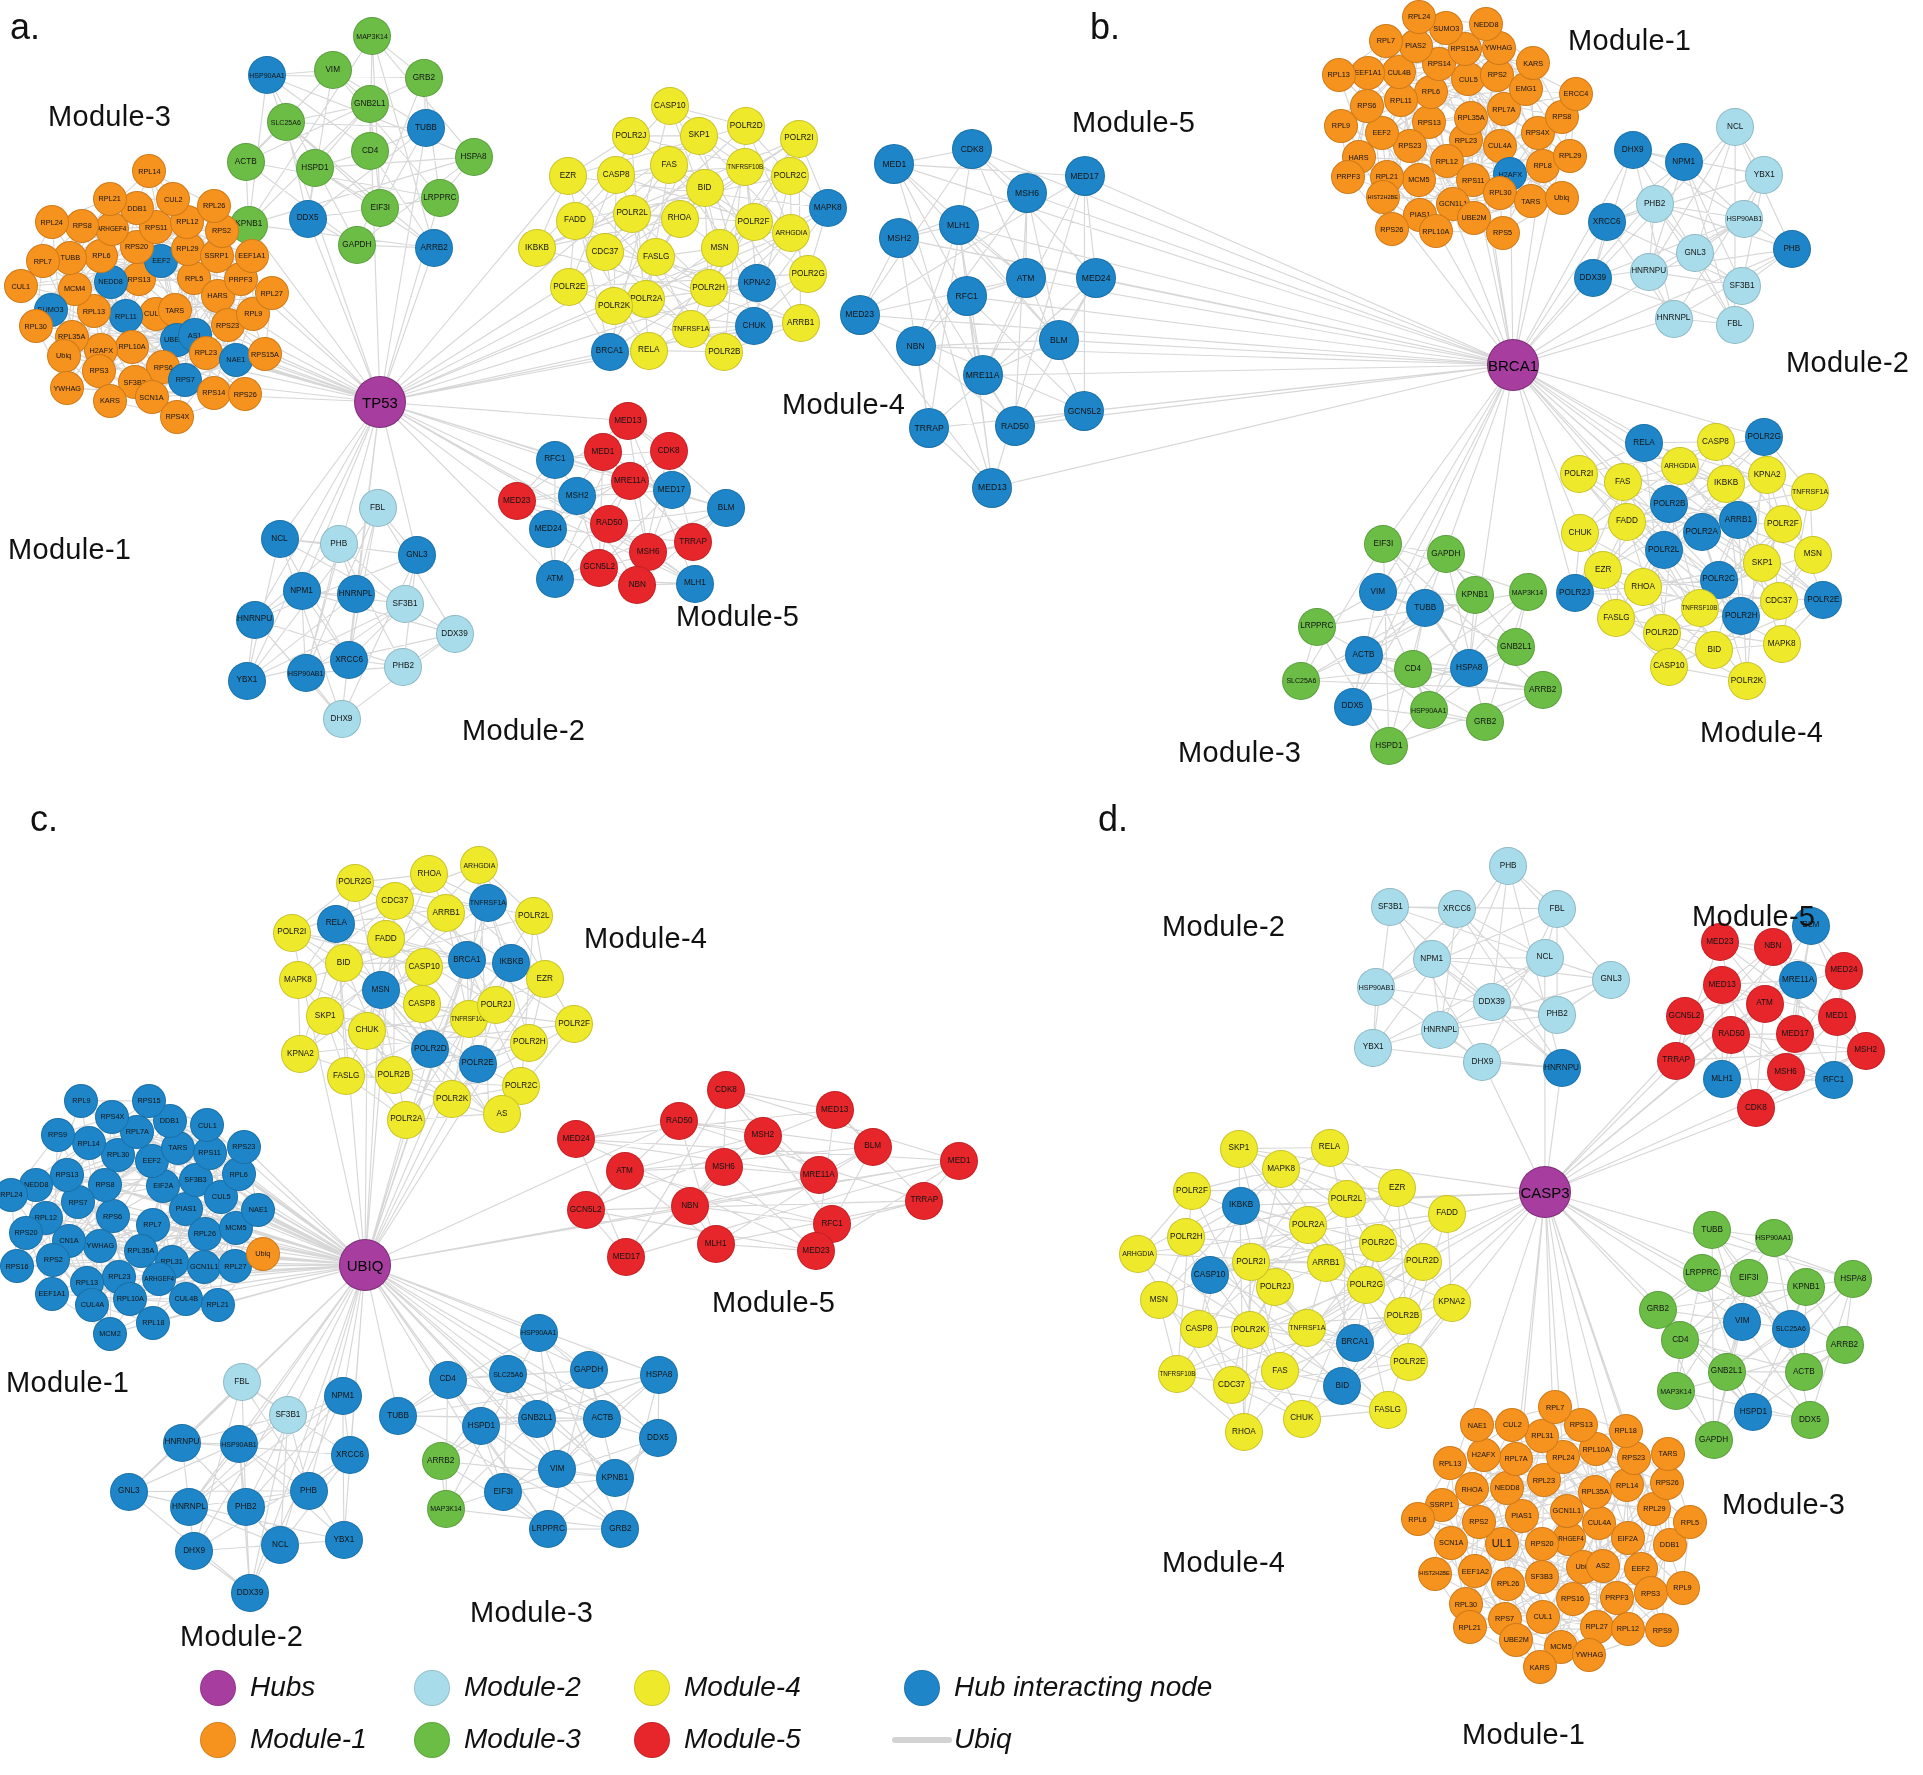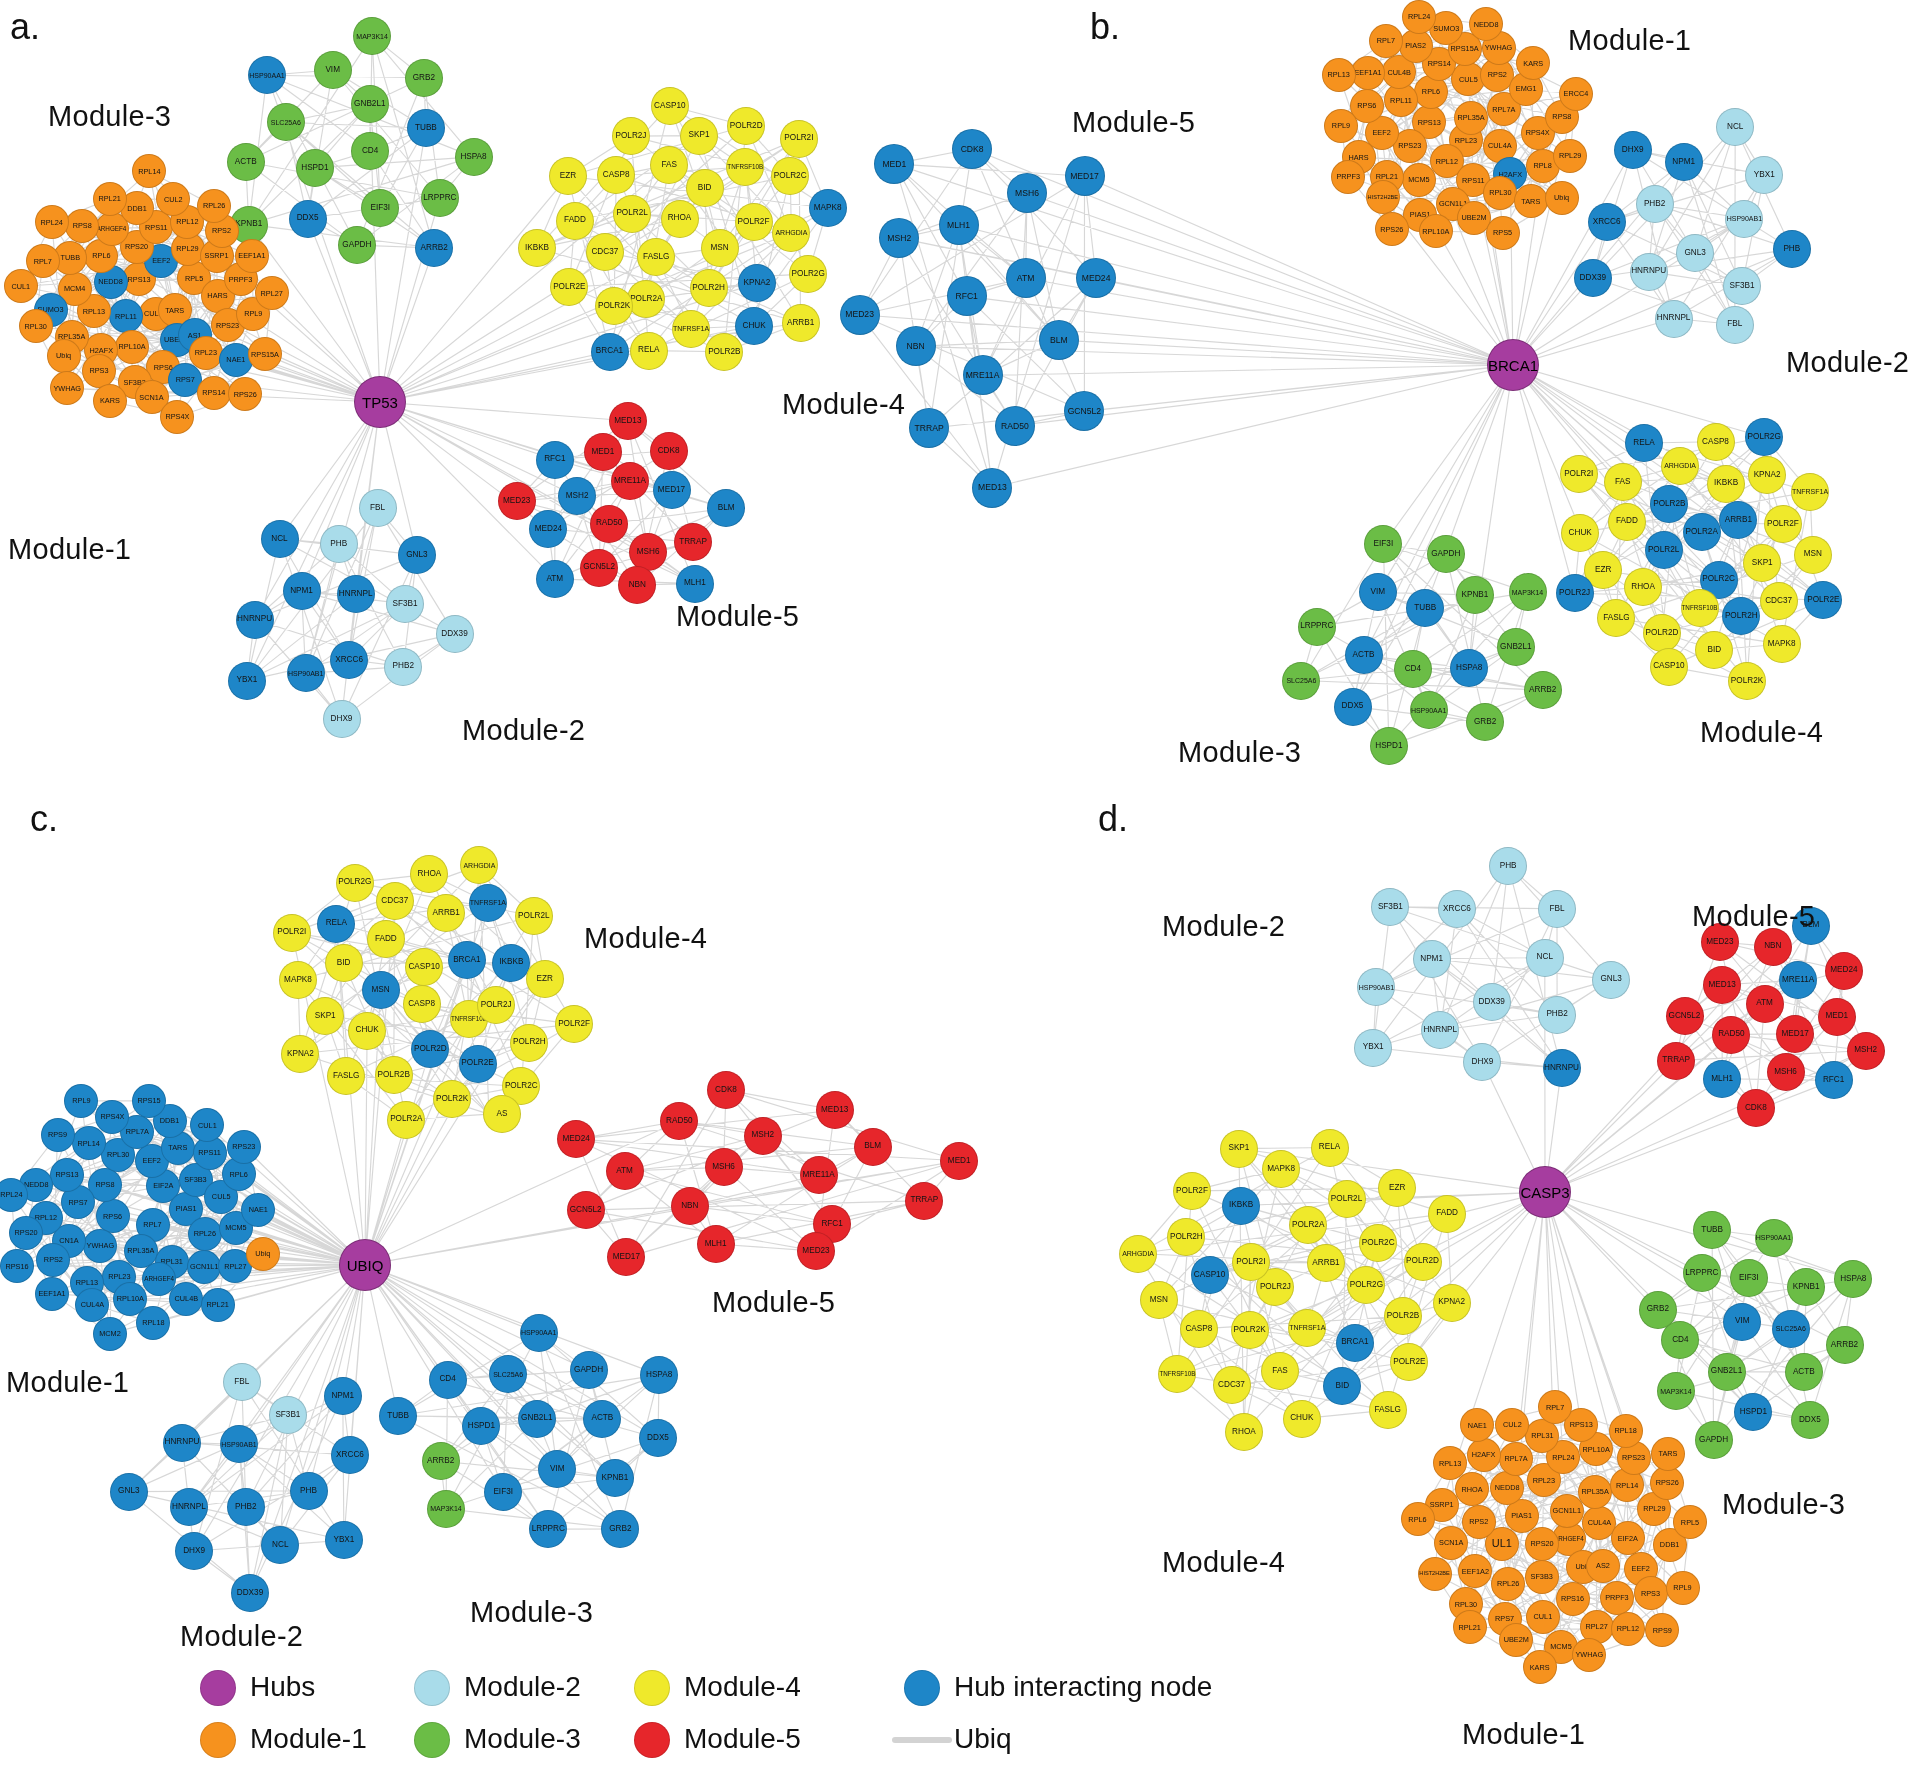--- a/index.html
+++ b/index.html
@@ -10,21 +10,21 @@
     position:absolute;border-radius:50%;display:flex;align-items:center;justify-content:center;
     z-index:3;color:#141414;line-height:1;text-align:center;box-sizing:border-box;
     border:1px solid rgba(0,0,0,0.16);overflow:visible;white-space:nowrap;
   }
   .hub{
     position:absolute;border-radius:50%;display:flex;align-items:center;justify-content:center;
     z-index:6;color:#000;font-size:15px;box-sizing:border-box;border:1px solid rgba(0,0,0,0.25);
   }
   .panel-label{position:absolute;font-size:36px;color:#111;z-index:5;}
   .module-label{position:absolute;font-size:29px;color:#111;z-index:5;letter-spacing:0.3px;}
-  .legend-label{position:absolute;font-size:28px;color:#111;z-index:5;}
+  .legend-label{position:absolute;font-size:28px;color:#111;z-index:5;font-style:italic;}
   .legend-swatch{position:absolute;border-radius:50%;z-index:5;border:1px solid rgba(0,0,0,0.12);box-sizing:border-box;}
   .legend-edge{position:absolute;z-index:5;border-radius:3px;}
 </style>
 </head>
 <body>
 
 <div id="figure">
   <svg id="edges" width="1923" height="1775">
       <path d="M370.1 151.0L314.9 167.9M314.9 167.9L369.8 104.1M369.8 104.1L380.3 207.8M380.3 207.8L285.8 122.2M285.8 122.2L425.9 128.3M425.9 128.3L307.6 218.5M307.6 218.5L332.7 70.0M332.7 70.0L439.9 198.0M439.9 198.0L245.7 161.7M245.7 161.7L423.9 77.8M423.9 77.8L356.9 245.1M356.9 245.1L267.0 75.2M267.0 75.2L473.5 156.9M473.5 156.9L248.8 224.5M248.8 224.5L372.1 36.1M372.1 36.1L434.2 248.0M434.2 248.0L370.1 151.0M370.1 151.0L369.8 104.1M314.9 167.9L380.3 207.8M369.8 104.1L285.8 122.2M380.3 207.8L425.9 128.3M285.8 122.2L307.6 218.5M425.9 128.3L332.7 70.0M307.6 218.5L439.9 198.0M332.7 70.0L245.7 161.7M439.9 198.0L423.9 77.8M245.7 161.7L356.9 245.1M423.9 77.8L267.0 75.2M356.9 245.1L473.5 156.9M267.0 75.2L248.8 224.5M473.5 156.9L372.1 36.1M248.8 224.5L434.2 248.0M372.1 36.1L370.1 151.0M434.2 248.0L314.9 167.9M370.1 151.0L425.9 128.3M314.9 167.9L307.6 218.5M369.8 104.1L332.7 70.0M380.3 207.8L439.9 198.0M285.8 122.2L245.7 161.7M425.9 128.3L423.9 77.8M307.6 218.5L356.9 245.1M332.7 70.0L267.0 75.2M439.9 198.0L473.5 156.9M245.7 161.7L248.8 224.5M423.9 77.8L372.1 36.1M356.9 245.1L434.2 248.0M267.0 75.2L370.1 151.0M473.5 156.9L314.9 167.9M248.8 224.5L369.8 104.1M372.1 36.1L380.3 207.8M434.2 248.0L285.8 122.2M380 402L369.8 104.1M380 402L425.9 128.3M380 402L307.6 218.5M380 402L439.9 198.0M380 402L267.0 75.2M380 402L248.8 224.5M380 402L434.2 248.0M155.8 313.7L139.1 279.2M139.1 279.2L174.6 310.3M174.6 310.3L125.9 316.2M125.9 316.2L161.3 260.7M161.3 260.7L176.6 339.9M176.6 339.9L110.5 282.1M110.5 282.1L194.1 278.4M194.1 278.4L132.1 346.7M132.1 346.7L136.5 246.6M136.5 246.6L194.7 335.4M194.7 335.4L93.9 311.2M93.9 311.2L187.5 248.5M187.5 248.5L163.3 367.3M163.3 367.3L101.4 255.8M101.4 255.8L217.5 295.6M217.5 295.6L101.3 350.4M101.3 350.4L156.4 227.3M156.4 227.3L205.8 353.1M205.8 353.1L74.7 289.0M74.7 289.0L216.5 256.1M216.5 256.1L134.7 382.4M134.7 382.4L111.5 228.8M111.5 228.8L227.5 325.3M227.5 325.3L71.7 336.8M71.7 336.8L187.3 221.5M187.3 221.5L185.2 379.9M185.2 379.9L70.3 258.1M70.3 258.1L240.5 279.3M240.5 279.3L99.0 370.7M99.0 370.7L137.0 208.2M137.0 208.2L235.9 359.9M235.9 359.9L50.5 309.5M50.5 309.5L221.5 231.1M221.5 231.1L151.5 397.4M151.5 397.4L82.2 225.9M82.2 225.9L253.3 313.9M253.3 313.9L63.6 355.6M63.6 355.6L173.3 199.4M173.3 199.4L213.8 392.5M213.8 392.5L42.8 261.3M42.8 261.3L251.9 255.9M251.9 255.9L109.9 401.0M109.9 401.0L109.6 199.0M109.6 199.0L265.0 354.4M265.0 354.4L35.6 326.2M35.6 326.2L214.1 206.0M214.1 206.0L177.4 416.5M177.4 416.5L51.7 222.4M51.7 222.4L271.7 293.4M271.7 293.4L67.2 388.4M67.2 388.4L149.4 171.4M149.4 171.4L245.2 394.3M245.2 394.3L20.8 286.2M20.8 286.2L155.8 313.7M155.8 313.7L174.6 310.3M139.1 279.2L125.9 316.2M174.6 310.3L161.3 260.7M125.9 316.2L176.6 339.9M161.3 260.7L110.5 282.1M176.6 339.9L194.1 278.4M110.5 282.1L132.1 346.7M194.1 278.4L136.5 246.6M132.1 346.7L194.7 335.4M136.5 246.6L93.9 311.2M194.7 335.4L187.5 248.5M93.9 311.2L163.3 367.3M187.5 248.5L101.4 255.8M163.3 367.3L217.5 295.6M101.4 255.8L101.3 350.4M217.5 295.6L156.4 227.3M101.3 350.4L205.8 353.1M156.4 227.3L74.7 289.0M205.8 353.1L216.5 256.1M74.7 289.0L134.7 382.4M216.5 256.1L111.5 228.8M134.7 382.4L227.5 325.3M111.5 228.8L71.7 336.8M227.5 325.3L187.3 221.5M71.7 336.8L185.2 379.9M187.3 221.5L70.3 258.1M185.2 379.9L240.5 279.3M70.3 258.1L99.0 370.7M240.5 279.3L137.0 208.2M99.0 370.7L235.9 359.9M137.0 208.2L50.5 309.5M235.9 359.9L221.5 231.1M50.5 309.5L151.5 397.4M221.5 231.1L82.2 225.9M151.5 397.4L253.3 313.9M82.2 225.9L63.6 355.6M253.3 313.9L173.3 199.4M63.6 355.6L213.8 392.5M173.3 199.4L42.8 261.3M213.8 392.5L251.9 255.9M42.8 261.3L109.9 401.0M251.9 255.9L109.6 199.0M109.9 401.0L265.0 354.4M109.6 199.0L35.6 326.2M265.0 354.4L214.1 206.0M35.6 326.2L177.4 416.5M214.1 206.0L51.7 222.4M177.4 416.5L271.7 293.4M51.7 222.4L67.2 388.4M271.7 293.4L149.4 171.4M67.2 388.4L245.2 394.3M149.4 171.4L20.8 286.2M245.2 394.3L155.8 313.7M20.8 286.2L139.1 279.2M155.8 313.7L176.6 339.9M139.1 279.2L110.5 282.1M174.6 310.3L194.1 278.4M125.9 316.2L132.1 346.7M161.3 260.7L136.5 246.6M176.6 339.9L194.7 335.4M110.5 282.1L93.9 311.2M194.1 278.4L187.5 248.5M132.1 346.7L163.3 367.3M136.5 246.6L101.4 255.8M194.7 335.4L217.5 295.6M93.9 311.2L101.3 350.4M187.5 248.5L156.4 227.3M163.3 367.3L205.8 353.1M101.4 255.8L74.7 289.0M217.5 295.6L216.5 256.1M101.3 350.4L134.7 382.4M156.4 227.3L111.5 228.8M205.8 353.1L227.5 325.3M74.7 289.0L71.7 336.8M216.5 256.1L187.3 221.5M134.7 382.4L185.2 379.9M111.5 228.8L70.3 258.1M227.5 325.3L240.5 279.3M71.7 336.8L99.0 370.7M187.3 221.5L137.0 208.2M185.2 379.9L235.9 359.9M70.3 258.1L50.5 309.5M240.5 279.3L221.5 231.1M99.0 370.7L151.5 397.4M137.0 208.2L82.2 225.9M235.9 359.9L253.3 313.9M50.5 309.5L63.6 355.6M221.5 231.1L173.3 199.4M151.5 397.4L213.8 392.5M82.2 225.9L42.8 261.3M253.3 313.9L251.9 255.9M63.6 355.6L109.9 401.0M173.3 199.4L109.6 199.0M213.8 392.5L265.0 354.4M42.8 261.3L35.6 326.2M251.9 255.9L214.1 206.0M109.9 401.0L177.4 416.5M109.6 199.0L51.7 222.4M265.0 354.4L271.7 293.4M35.6 326.2L67.2 388.4M214.1 206.0L149.4 171.4M177.4 416.5L245.2 394.3M51.7 222.4L20.8 286.2M271.7 293.4L155.8 313.7M67.2 388.4L139.1 279.2M149.4 171.4L174.6 310.3M245.2 394.3L125.9 316.2M20.8 286.2L161.3 260.7M380 402L174.6 310.3M380 402L125.9 316.2M380 402L161.3 260.7M380 402L176.6 339.9M380 402L110.5 282.1M380 402L132.1 346.7M380 402L194.7 335.4M380 402L101.4 255.8M380 402L216.5 256.1M380 402L185.2 379.9M380 402L235.9 359.9M380 402L50.5 309.5M380 402L173.3 199.4M380 402L265.0 354.4M380 402L67.2 388.4M679.5 218.6L719.5 247.9M719.5 247.9L656.3 256.7M656.3 256.7L704.7 188.1M704.7 188.1L708.6 288.0M708.6 288.0L632.1 213.6M632.1 213.6L753.5 221.8M753.5 221.8L646.3 299.4M646.3 299.4L669.2 164.9M669.2 164.9L756.9 283.4M756.9 283.4L604.9 252.0M604.9 252.0L745.3 167.0M745.3 167.0L691.0 328.5M691.0 328.5L616.2 175.4M616.2 175.4L791.4 232.5M791.4 232.5L614.1 306.0M614.1 306.0L699.0 135.6M699.0 135.6L754.1 325.7M754.1 325.7L575.0 220.5M575.0 220.5L790.2 176.1M790.2 176.1L648.8 350.6M648.8 350.6L631.0 136.1M631.0 136.1L808.2 273.9M808.2 273.9L569.3 287.0M569.3 287.0L746.2 126.0M746.2 126.0L724.3 351.7M724.3 351.7L567.9 176.3M567.9 176.3L827.7 208.0M827.7 208.0L609.5 351.5M609.5 351.5L669.8 105.8M669.8 105.8L800.6 322.8M800.6 322.8L537.0 248.1M537.0 248.1L798.9 138.6M798.9 138.6L679.5 218.6M679.5 218.6L656.3 256.7M719.5 247.9L704.7 188.1M656.3 256.7L708.6 288.0M704.7 188.1L632.1 213.6M708.6 288.0L753.5 221.8M632.1 213.6L646.3 299.4M753.5 221.8L669.2 164.9M646.3 299.4L756.9 283.4M669.2 164.9L604.9 252.0M756.9 283.4L745.3 167.0M604.9 252.0L691.0 328.5M745.3 167.0L616.2 175.4M691.0 328.5L791.4 232.5M616.2 175.4L614.1 306.0M791.4 232.5L699.0 135.6M614.1 306.0L754.1 325.7M699.0 135.6L575.0 220.5M754.1 325.7L790.2 176.1M575.0 220.5L648.8 350.6M790.2 176.1L631.0 136.1M648.8 350.6L808.2 273.9M631.0 136.1L569.3 287.0M808.2 273.9L746.2 126.0M569.3 287.0L724.3 351.7M746.2 126.0L567.9 176.3M724.3 351.7L827.7 208.0M567.9 176.3L609.5 351.5M827.7 208.0L669.8 105.8M609.5 351.5L800.6 322.8M669.8 105.8L537.0 248.1M800.6 322.8L798.9 138.6M537.0 248.1L679.5 218.6M798.9 138.6L719.5 247.9M679.5 218.6L632.1 213.6M719.5 247.9L753.5 221.8M656.3 256.7L646.3 299.4M704.7 188.1L669.2 164.9M708.6 288.0L756.9 283.4M632.1 213.6L604.9 252.0M753.5 221.8L745.3 167.0M646.3 299.4L691.0 328.5M669.2 164.9L616.2 175.4M756.9 283.4L791.4 232.5M604.9 252.0L614.1 306.0M745.3 167.0L699.0 135.6M691.0 328.5L754.1 325.7M616.2 175.4L575.0 220.5M791.4 232.5L790.2 176.1M614.1 306.0L648.8 350.6M699.0 135.6L631.0 136.1M754.1 325.7L808.2 273.9M575.0 220.5L569.3 287.0M790.2 176.1L746.2 126.0M648.8 350.6L724.3 351.7M631.0 136.1L567.9 176.3M808.2 273.9L827.7 208.0M569.3 287.0L609.5 351.5M746.2 126.0L669.8 105.8M724.3 351.7L800.6 322.8M567.9 176.3L537.0 248.1M827.7 208.0L798.9 138.6M609.5 351.5L679.5 218.6M669.8 105.8L719.5 247.9M800.6 322.8L656.3 256.7M537.0 248.1L704.7 188.1M798.9 138.6L708.6 288.0M380 402L656.3 256.7M380 402L669.2 164.9M380 402L756.9 283.4M380 402L791.4 232.5M380 402L754.1 325.7M380 402L648.8 350.6M380 402L567.9 176.3M380 402L827.7 208.0M380 402L609.5 351.5M380 402L798.9 138.6M609.1 523.5L630.0 480.8M630.0 480.8L648.1 552.3M648.1 552.3L577.1 496.4M577.1 496.4L671.5 490.2M671.5 490.2L599.1 567.5M599.1 567.5L602.9 452.3M602.9 452.3L693.0 542.4M693.0 542.4L548.4 528.8M548.4 528.8L668.6 450.7M668.6 450.7L637.3 584.9M637.3 584.9L554.9 459.5M554.9 459.5L726.1 508.4M726.1 508.4L554.8 578.9M554.8 578.9L627.8 420.8M627.8 420.8L694.8 583.6M694.8 583.6L516.7 500.8M516.7 500.8L609.1 523.5M609.1 523.5L648.1 552.3M630.0 480.8L577.1 496.4M648.1 552.3L671.5 490.2M577.1 496.4L599.1 567.5M671.5 490.2L602.9 452.3M599.1 567.5L693.0 542.4M602.9 452.3L548.4 528.8M693.0 542.4L668.6 450.7M548.4 528.8L637.3 584.9M668.6 450.7L554.9 459.5M637.3 584.9L726.1 508.4M554.9 459.5L554.8 578.9M726.1 508.4L627.8 420.8M554.8 578.9L694.8 583.6M627.8 420.8L516.7 500.8M694.8 583.6L609.1 523.5M516.7 500.8L630.0 480.8M609.1 523.5L599.1 567.5M630.0 480.8L602.9 452.3M648.1 552.3L693.0 542.4M577.1 496.4L548.4 528.8M671.5 490.2L668.6 450.7M599.1 567.5L637.3 584.9M602.9 452.3L554.9 459.5M693.0 542.4L726.1 508.4M548.4 528.8L554.8 578.9M668.6 450.7L627.8 420.8M637.3 584.9L694.8 583.6M554.9 459.5L516.7 500.8M726.1 508.4L609.1 523.5M554.8 578.9L630.0 480.8M627.8 420.8L648.1 552.3M694.8 583.6L577.1 496.4M516.7 500.8L671.5 490.2M380 402L648.1 552.3M380 402L577.1 496.4M380 402L671.5 490.2M380 402L548.4 528.8M380 402L554.9 459.5M380 402L726.1 508.4M380 402L554.8 578.9M380 402L627.8 420.8M380 402L694.8 583.6M355.7 594.4L349.1 659.8M349.1 659.8L301.5 591.1M301.5 591.1L405.1 603.9M405.1 603.9L305.7 673.4M305.7 673.4L338.7 544.1M338.7 544.1L403.3 666.6M403.3 666.6L254.6 619.5M254.6 619.5L416.9 555.1M416.9 555.1L341.5 718.9M341.5 718.9L279.5 538.7M279.5 538.7L454.5 633.9M454.5 633.9L246.9 680.5M246.9 680.5L377.5 508.1M377.5 508.1L355.7 594.4M355.7 594.4L301.5 591.1M349.1 659.8L405.1 603.9M301.5 591.1L305.7 673.4M405.1 603.9L338.7 544.1M305.7 673.4L403.3 666.6M338.7 544.1L254.6 619.5M403.3 666.6L416.9 555.1M254.6 619.5L341.5 718.9M416.9 555.1L279.5 538.7M341.5 718.9L454.5 633.9M279.5 538.7L246.9 680.5M454.5 633.9L377.5 508.1M246.9 680.5L355.7 594.4M377.5 508.1L349.1 659.8M355.7 594.4L338.7 544.1M349.1 659.8L403.3 666.6M301.5 591.1L254.6 619.5M405.1 603.9L416.9 555.1M305.7 673.4L341.5 718.9M338.7 544.1L279.5 538.7M403.3 666.6L454.5 633.9M254.6 619.5L246.9 680.5M416.9 555.1L377.5 508.1M341.5 718.9L355.7 594.4M279.5 538.7L349.1 659.8M454.5 633.9L301.5 591.1M246.9 680.5L405.1 603.9M377.5 508.1L305.7 673.4M380 402L355.7 594.4M380 402L349.1 659.8M380 402L301.5 591.1M380 402L305.7 673.4M380 402L254.6 619.5M380 402L416.9 555.1M380 402L279.5 538.7M380 402L246.9 680.5" fill="none" stroke="#D3D3D3" stroke-width="1.15" stroke-opacity="0.9"></path>
       <path d="M1466.0 140.4L1429.3 122.3M1429.3 122.3L1471.1 118.0M1471.1 118.0L1446.8 161.3M1446.8 161.3L1431.0 91.7M1431.0 91.7L1499.8 146.0M1499.8 146.0L1409.7 145.9M1409.7 145.9L1468.4 79.4M1468.4 79.4L1473.4 180.2M1473.4 180.2L1401.0 100.4M1401.0 100.4L1503.8 109.3M1503.8 109.3L1418.9 179.7M1418.9 179.7L1439.2 64.1M1439.2 64.1L1510.3 174.4M1510.3 174.4L1381.6 133.0M1381.6 133.0L1497.3 74.9M1497.3 74.9L1453.1 204.0M1453.1 204.0L1399.2 72.2M1399.2 72.2L1537.7 132.5M1537.7 132.5L1386.8 176.8M1386.8 176.8L1464.6 48.7M1464.6 48.7L1500.3 192.7M1500.3 192.7L1366.8 106.1M1366.8 106.1L1526.2 88.7M1526.2 88.7L1420.2 214.5M1420.2 214.5L1415.6 45.9M1415.6 45.9L1542.6 165.6M1542.6 165.6L1358.6 157.4M1358.6 157.4L1498.5 48.0M1498.5 48.0L1474.0 217.7M1474.0 217.7L1368.0 73.0M1368.0 73.0L1561.9 117.1M1561.9 117.1L1382.8 197.4M1382.8 197.4L1446.3 28.2M1446.3 28.2L1530.8 201.3M1530.8 201.3L1341.0 125.6M1341.0 125.6L1533.3 63.3M1533.3 63.3L1435.8 231.2M1435.8 231.2L1385.9 40.9M1385.9 40.9L1570.1 155.5M1570.1 155.5L1348.2 176.5M1348.2 176.5L1486.1 24.2M1486.1 24.2L1502.6 232.5M1502.6 232.5L1338.7 74.5M1338.7 74.5L1575.9 93.7M1575.9 93.7L1391.8 229.3M1391.8 229.3L1419.1 16.5M1419.1 16.5L1561.6 197.8M1561.6 197.8L1466.0 140.4M1466.0 140.4L1471.1 118.0M1429.3 122.3L1446.8 161.3M1471.1 118.0L1431.0 91.7M1446.8 161.3L1499.8 146.0M1431.0 91.7L1409.7 145.9M1499.8 146.0L1468.4 79.4M1409.7 145.9L1473.4 180.2M1468.4 79.4L1401.0 100.4M1473.4 180.2L1503.8 109.3M1401.0 100.4L1418.9 179.7M1503.8 109.3L1439.2 64.1M1418.9 179.7L1510.3 174.4M1439.2 64.1L1381.6 133.0M1510.3 174.4L1497.3 74.9M1381.6 133.0L1453.1 204.0M1497.3 74.9L1399.2 72.2M1453.1 204.0L1537.7 132.5M1399.2 72.2L1386.8 176.8M1537.7 132.5L1464.6 48.7M1386.8 176.8L1500.3 192.7M1464.6 48.7L1366.8 106.1M1500.3 192.7L1526.2 88.7M1366.8 106.1L1420.2 214.5M1526.2 88.7L1415.6 45.9M1420.2 214.5L1542.6 165.6M1415.6 45.9L1358.6 157.4M1542.6 165.6L1498.5 48.0M1358.6 157.4L1474.0 217.7M1498.5 48.0L1368.0 73.0M1474.0 217.7L1561.9 117.1M1368.0 73.0L1382.8 197.4M1561.9 117.1L1446.3 28.2M1382.8 197.4L1530.8 201.3M1446.3 28.2L1341.0 125.6M1530.8 201.3L1533.3 63.3M1341.0 125.6L1435.8 231.2M1533.3 63.3L1385.9 40.9M1435.8 231.2L1570.1 155.5M1385.9 40.9L1348.2 176.5M1570.1 155.5L1486.1 24.2M1348.2 176.5L1502.6 232.5M1486.1 24.2L1338.7 74.5M1502.6 232.5L1575.9 93.7M1338.7 74.5L1391.8 229.3M1575.9 93.7L1419.1 16.5M1391.8 229.3L1561.6 197.8M1419.1 16.5L1466.0 140.4M1561.6 197.8L1429.3 122.3M1466.0 140.4L1499.8 146.0M1429.3 122.3L1409.7 145.9M1471.1 118.0L1468.4 79.4M1446.8 161.3L1473.4 180.2M1431.0 91.7L1401.0 100.4M1499.8 146.0L1503.8 109.3M1409.7 145.9L1418.9 179.7M1468.4 79.4L1439.2 64.1M1473.4 180.2L1510.3 174.4M1401.0 100.4L1381.6 133.0M1503.8 109.3L1497.3 74.9M1418.9 179.7L1453.1 204.0M1439.2 64.1L1399.2 72.2M1510.3 174.4L1537.7 132.5M1381.6 133.0L1386.8 176.8M1497.3 74.9L1464.6 48.7M1453.1 204.0L1500.3 192.7M1399.2 72.2L1366.8 106.1M1537.7 132.5L1526.2 88.7M1386.8 176.8L1420.2 214.5M1464.6 48.7L1415.6 45.9M1500.3 192.7L1542.6 165.6M1366.8 106.1L1358.6 157.4M1526.2 88.7L1498.5 48.0M1420.2 214.5L1474.0 217.7M1415.6 45.9L1368.0 73.0M1542.6 165.6L1561.9 117.1M1358.6 157.4L1382.8 197.4M1498.5 48.0L1446.3 28.2M1474.0 217.7L1530.8 201.3M1368.0 73.0L1341.0 125.6M1561.9 117.1L1533.3 63.3M1382.8 197.4L1435.8 231.2M1446.3 28.2L1385.9 40.9M1530.8 201.3L1570.1 155.5M1341.0 125.6L1348.2 176.5M1533.3 63.3L1486.1 24.2M1435.8 231.2L1502.6 232.5M1385.9 40.9L1338.7 74.5M1570.1 155.5L1575.9 93.7M1348.2 176.5L1391.8 229.3M1486.1 24.2L1419.1 16.5M1502.6 232.5L1561.6 197.8M1338.7 74.5L1466.0 140.4M1575.9 93.7L1429.3 122.3M1391.8 229.3L1471.1 118.0M1419.1 16.5L1446.8 161.3M1561.6 197.8L1431.0 91.7M1513 365L1471.1 118.0M1513 365L1473.4 180.2M1513 365L1510.3 174.4M1513 365L1381.6 133.0M1513 365L1464.6 48.7M1513 365L1542.6 165.6M1513 365L1382.8 197.4M1513 365L1385.9 40.9M1513 365L1575.9 93.7M966.7 296.4L1025.6 278.2M1025.6 278.2L982.5 375.4M982.5 375.4L958.5 225.2M958.5 225.2L1058.9 340.1M1058.9 340.1L915.7 346.4M915.7 346.4L1027.0 193.3M1027.0 193.3L1014.9 425.8M1014.9 425.8L899.3 238.1M899.3 238.1L1096.1 278.0M1096.1 278.0L929.2 428.3M929.2 428.3L972.1 148.8M972.1 148.8L1084.4 411.2M1084.4 411.2L859.6 314.7M859.6 314.7L1084.5 176.2M1084.5 176.2L992.4 487.5M992.4 487.5L894.4 163.9M894.4 163.9L966.7 296.4M966.7 296.4L982.5 375.4M1025.6 278.2L958.5 225.2M982.5 375.4L1058.9 340.1M958.5 225.2L915.7 346.4M1058.9 340.1L1027.0 193.3M915.7 346.4L1014.9 425.8M1027.0 193.3L899.3 238.1M1014.9 425.8L1096.1 278.0M899.3 238.1L929.2 428.3M1096.1 278.0L972.1 148.8M929.2 428.3L1084.4 411.2M972.1 148.8L859.6 314.7M1084.4 411.2L1084.5 176.2M859.6 314.7L992.4 487.5M1084.5 176.2L894.4 163.9M992.4 487.5L966.7 296.4M894.4 163.9L1025.6 278.2M966.7 296.4L915.7 346.4M1025.6 278.2L1027.0 193.3M982.5 375.4L1014.9 425.8M958.5 225.2L899.3 238.1M1058.9 340.1L1096.1 278.0M915.7 346.4L929.2 428.3M1027.0 193.3L972.1 148.8M1014.9 425.8L1084.4 411.2M899.3 238.1L859.6 314.7M1096.1 278.0L1084.5 176.2M929.2 428.3L992.4 487.5M972.1 148.8L894.4 163.9M1084.4 411.2L966.7 296.4M859.6 314.7L1025.6 278.2M1084.5 176.2L982.5 375.4M992.4 487.5L958.5 225.2M894.4 163.9L1058.9 340.1M1513 365L966.7 296.4M1513 365L1025.6 278.2M1513 365L982.5 375.4M1513 365L958.5 225.2M1513 365L1058.9 340.1M1513 365L915.7 346.4M1513 365L1027.0 193.3M1513 365L1014.9 425.8M1513 365L899.3 238.1M1513 365L1096.1 278.0M1513 365L929.2 428.3M1513 365L972.1 148.8M1513 365L1084.4 411.2M1513 365L859.6 314.7M1513 365L1084.5 176.2M1513 365L992.4 487.5M1513 365L894.4 163.9M1695.1 253.2L1654.6 204.1M1654.6 204.1L1744.4 218.5M1744.4 218.5L1648.7 271.6M1648.7 271.6L1683.7 162.0M1683.7 162.0L1742.0 285.7M1742.0 285.7L1606.6 222.1M1606.6 222.1L1764.3 174.9M1764.3 174.9L1673.6 318.5M1673.6 318.5L1632.7 149.7M1632.7 149.7L1791.8 249.2M1791.8 249.2L1592.8 277.8M1592.8 277.8L1735.2 127.4M1735.2 127.4L1734.8 324.5M1734.8 324.5L1695.1 253.2M1695.1 253.2L1744.4 218.5M1654.6 204.1L1648.7 271.6M1744.4 218.5L1683.7 162.0M1648.7 271.6L1742.0 285.7M1683.7 162.0L1606.6 222.1M1742.0 285.7L1764.3 174.9M1606.6 222.1L1673.6 318.5M1764.3 174.9L1632.7 149.7M1673.6 318.5L1791.8 249.2M1632.7 149.7L1592.8 277.8M1791.8 249.2L1735.2 127.4M1592.8 277.8L1734.8 324.5M1735.2 127.4L1695.1 253.2M1734.8 324.5L1654.6 204.1M1695.1 253.2L1742.0 285.7M1654.6 204.1L1606.6 222.1M1744.4 218.5L1764.3 174.9M1648.7 271.6L1673.6 318.5M1683.7 162.0L1632.7 149.7M1742.0 285.7L1791.8 249.2M1606.6 222.1L1592.8 277.8M1764.3 174.9L1735.2 127.4M1673.6 318.5L1734.8 324.5M1632.7 149.7L1695.1 253.2M1791.8 249.2L1654.6 204.1M1592.8 277.8L1744.4 218.5M1735.2 127.4L1648.7 271.6M1734.8 324.5L1683.7 162.0M1513 365L1744.4 218.5M1513 365L1683.7 162.0M1513 365L1606.6 222.1M1513 365L1673.6 318.5M1513 365L1632.7 149.7M1513 365L1791.8 249.2M1513 365L1592.8 277.8M1701.7 531.7L1718.6 579.6M1718.6 579.6L1663.6 550.2M1663.6 550.2L1738.4 520.3M1738.4 520.3L1699.5 607.7M1699.5 607.7L1669.4 503.9M1669.4 503.9L1762.2 563.1M1762.2 563.1L1643.1 586.9M1643.1 586.9L1726.1 483.6M1726.1 483.6L1741.3 615.8M1741.3 615.8L1626.9 521.5M1626.9 521.5L1782.9 524.0M1782.9 524.0L1662.0 632.8M1662.0 632.8L1680.1 465.6M1680.1 465.6L1778.6 601.3M1778.6 601.3L1603.3 569.9M1603.3 569.9L1767.1 475.3M1767.1 475.3L1714.4 649.7M1714.4 649.7L1622.7 481.7M1622.7 481.7L1812.8 554.5M1812.8 554.5L1616.4 618.4M1616.4 618.4L1715.5 441.8M1715.5 441.8L1781.6 644.1M1781.6 644.1L1580.2 532.9M1580.2 532.9L1810.0 491.7M1810.0 491.7L1668.9 666.6M1668.9 666.6L1644.0 443.0M1644.0 443.0L1823.4 600.0M1823.4 600.0L1574.6 593.2M1574.6 593.2L1764.2 437.2M1764.2 437.2L1747.0 680.8M1747.0 680.8L1578.7 473.8M1578.7 473.8L1701.7 531.7M1701.7 531.7L1663.6 550.2M1718.6 579.6L1738.4 520.3M1663.6 550.2L1699.5 607.7M1738.4 520.3L1669.4 503.9M1699.5 607.7L1762.2 563.1M1669.4 503.9L1643.1 586.9M1762.2 563.1L1726.1 483.6M1643.1 586.9L1741.3 615.8M1726.1 483.6L1626.9 521.5M1741.3 615.8L1782.9 524.0M1626.9 521.5L1662.0 632.8M1782.9 524.0L1680.1 465.6M1662.0 632.8L1778.6 601.3M1680.1 465.6L1603.3 569.9M1778.6 601.3L1767.1 475.3M1603.3 569.9L1714.4 649.7M1767.1 475.3L1622.7 481.7M1714.4 649.7L1812.8 554.5M1622.7 481.7L1616.4 618.4M1812.8 554.5L1715.5 441.8M1616.4 618.4L1781.6 644.1M1715.5 441.8L1580.2 532.9M1781.6 644.1L1810.0 491.7M1580.2 532.9L1668.9 666.6M1810.0 491.7L1644.0 443.0M1668.9 666.6L1823.4 600.0M1644.0 443.0L1574.6 593.2M1823.4 600.0L1764.2 437.2M1574.6 593.2L1747.0 680.8M1764.2 437.2L1578.7 473.8M1747.0 680.8L1701.7 531.7M1578.7 473.8L1718.6 579.6M1701.7 531.7L1669.4 503.9M1718.6 579.6L1762.2 563.1M1663.6 550.2L1643.1 586.9M1738.4 520.3L1726.1 483.6M1699.5 607.7L1741.3 615.8M1669.4 503.9L1626.9 521.5M1762.2 563.1L1782.9 524.0M1643.1 586.9L1662.0 632.8M1726.1 483.6L1680.1 465.6M1741.3 615.8L1778.6 601.3M1626.9 521.5L1603.3 569.9M1782.9 524.0L1767.1 475.3M1662.0 632.8L1714.4 649.7M1680.1 465.6L1622.7 481.7M1778.6 601.3L1812.8 554.5M1603.3 569.9L1616.4 618.4M1767.1 475.3L1715.5 441.8M1714.4 649.7L1781.6 644.1M1622.7 481.7L1580.2 532.9M1812.8 554.5L1810.0 491.7M1616.4 618.4L1668.9 666.6M1715.5 441.8L1644.0 443.0M1781.6 644.1L1823.4 600.0M1580.2 532.9L1574.6 593.2M1810.0 491.7L1764.2 437.2M1668.9 666.6L1747.0 680.8M1644.0 443.0L1578.7 473.8M1823.4 600.0L1701.7 531.7M1574.6 593.2L1718.6 579.6M1764.2 437.2L1663.6 550.2M1747.0 680.8L1738.4 520.3M1578.7 473.8L1699.5 607.7M1513 365L1701.7 531.7M1513 365L1718.6 579.6M1513 365L1663.6 550.2M1513 365L1738.4 520.3M1513 365L1669.4 503.9M1513 365L1726.1 483.6M1513 365L1741.3 615.8M1513 365L1778.6 601.3M1513 365L1616.4 618.4M1513 365L1644.0 443.0M1513 365L1823.4 600.0M1513 365L1574.6 593.2M1513 365L1764.2 437.2M1412.9 668.7L1425.2 608.4M1425.2 608.4L1469.1 668.4M1469.1 668.4L1363.5 655.4M1363.5 655.4L1474.9 595.0M1474.9 595.0L1428.6 710.3M1428.6 710.3L1377.8 592.4M1377.8 592.4L1515.8 646.9M1515.8 646.9L1352.5 706.6M1352.5 706.6L1445.8 554.0M1445.8 554.0L1485.1 722.1M1485.1 722.1L1316.8 626.6M1316.8 626.6L1527.5 592.4M1527.5 592.4L1388.9 745.9M1388.9 745.9L1383.4 544.0M1383.4 544.0L1542.7 690.1M1542.7 690.1L1301.4 680.5M1301.4 680.5L1412.9 668.7M1412.9 668.7L1469.1 668.4M1425.2 608.4L1363.5 655.4M1469.1 668.4L1474.9 595.0M1363.5 655.4L1428.6 710.3M1474.9 595.0L1377.8 592.4M1428.6 710.3L1515.8 646.9M1377.8 592.4L1352.5 706.6M1515.8 646.9L1445.8 554.0M1352.5 706.6L1485.1 722.1M1445.8 554.0L1316.8 626.6M1485.1 722.1L1527.5 592.4M1316.8 626.6L1388.9 745.9M1527.5 592.4L1383.4 544.0M1388.9 745.9L1542.7 690.1M1383.4 544.0L1301.4 680.5M1542.7 690.1L1412.9 668.7M1301.4 680.5L1425.2 608.4M1412.9 668.7L1428.6 710.3M1425.2 608.4L1377.8 592.4M1469.1 668.4L1515.8 646.9M1363.5 655.4L1352.5 706.6M1474.9 595.0L1445.8 554.0M1428.6 710.3L1485.1 722.1M1377.8 592.4L1316.8 626.6M1515.8 646.9L1527.5 592.4M1352.5 706.6L1388.9 745.9M1445.8 554.0L1383.4 544.0M1485.1 722.1L1542.7 690.1M1316.8 626.6L1301.4 680.5M1527.5 592.4L1412.9 668.7M1388.9 745.9L1425.2 608.4M1383.4 544.0L1469.1 668.4M1542.7 690.1L1363.5 655.4M1301.4 680.5L1474.9 595.0M1513 365L1425.2 608.4M1513 365L1469.1 668.4M1513 365L1363.5 655.4M1513 365L1377.8 592.4M1513 365L1352.5 706.6M1513 365L1383.4 544.0" fill="none" stroke="#D3D3D3" stroke-width="1.15" stroke-opacity="0.9"></path>

